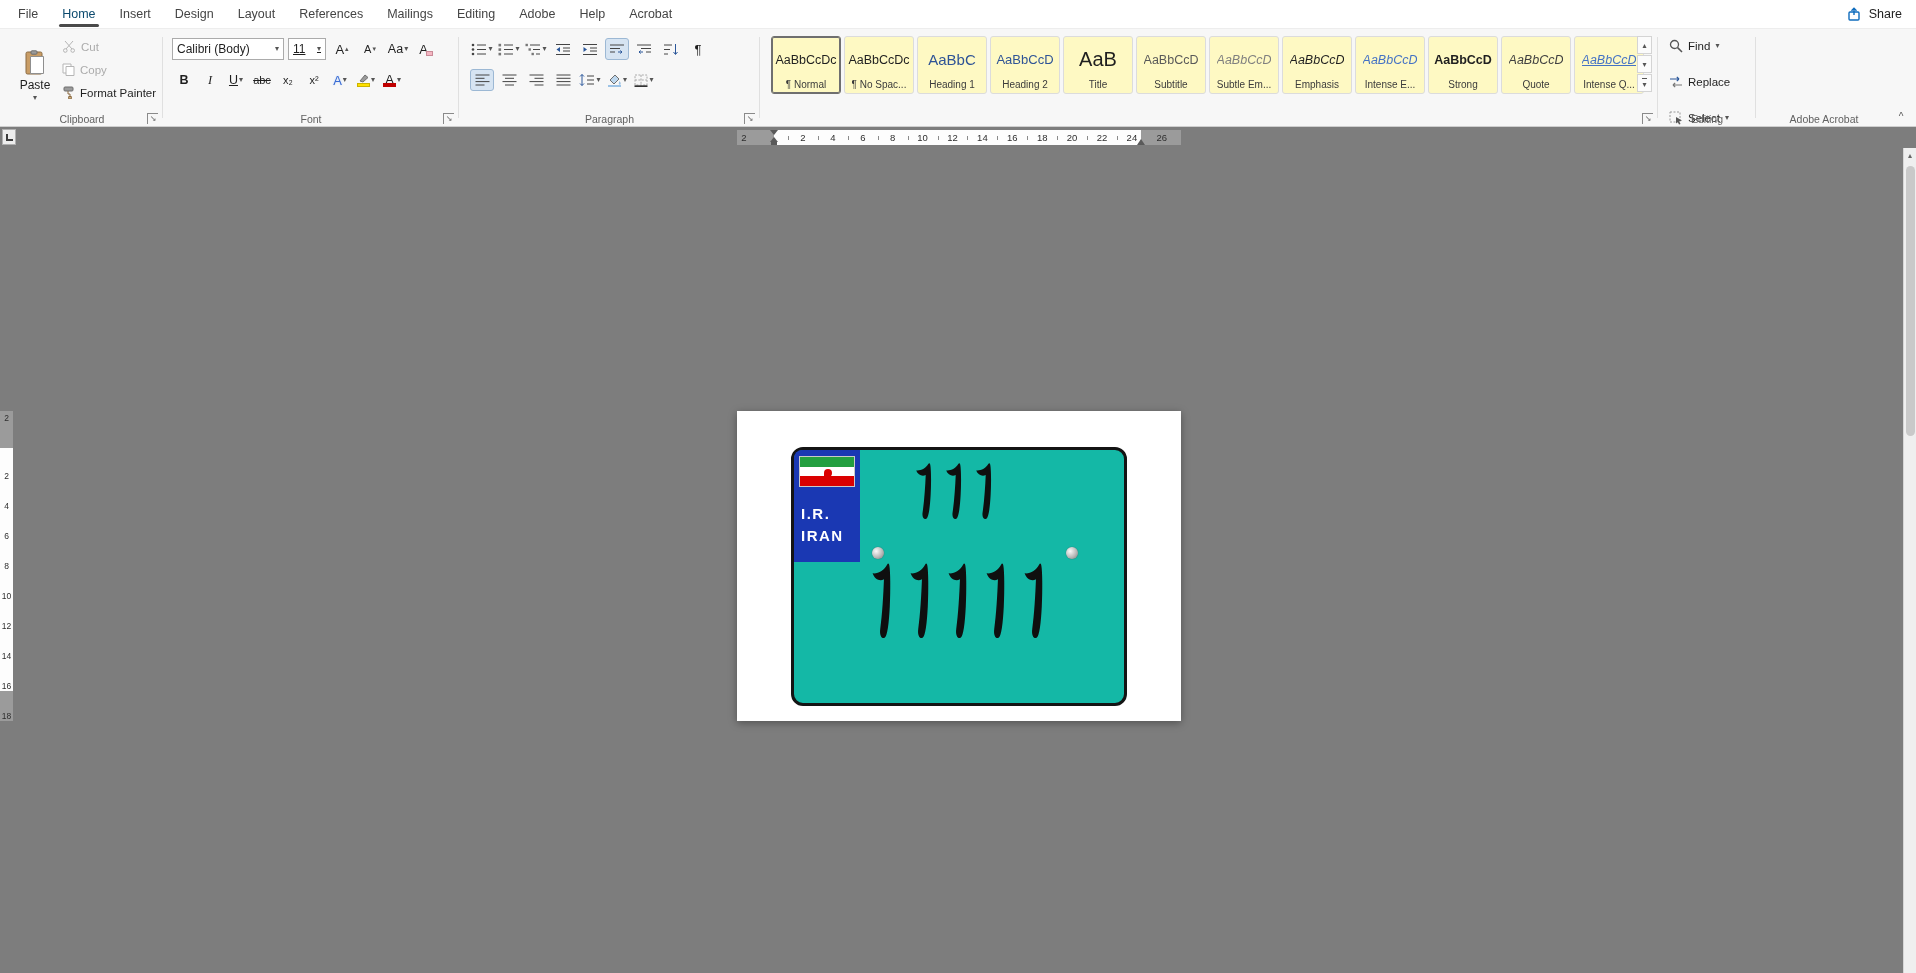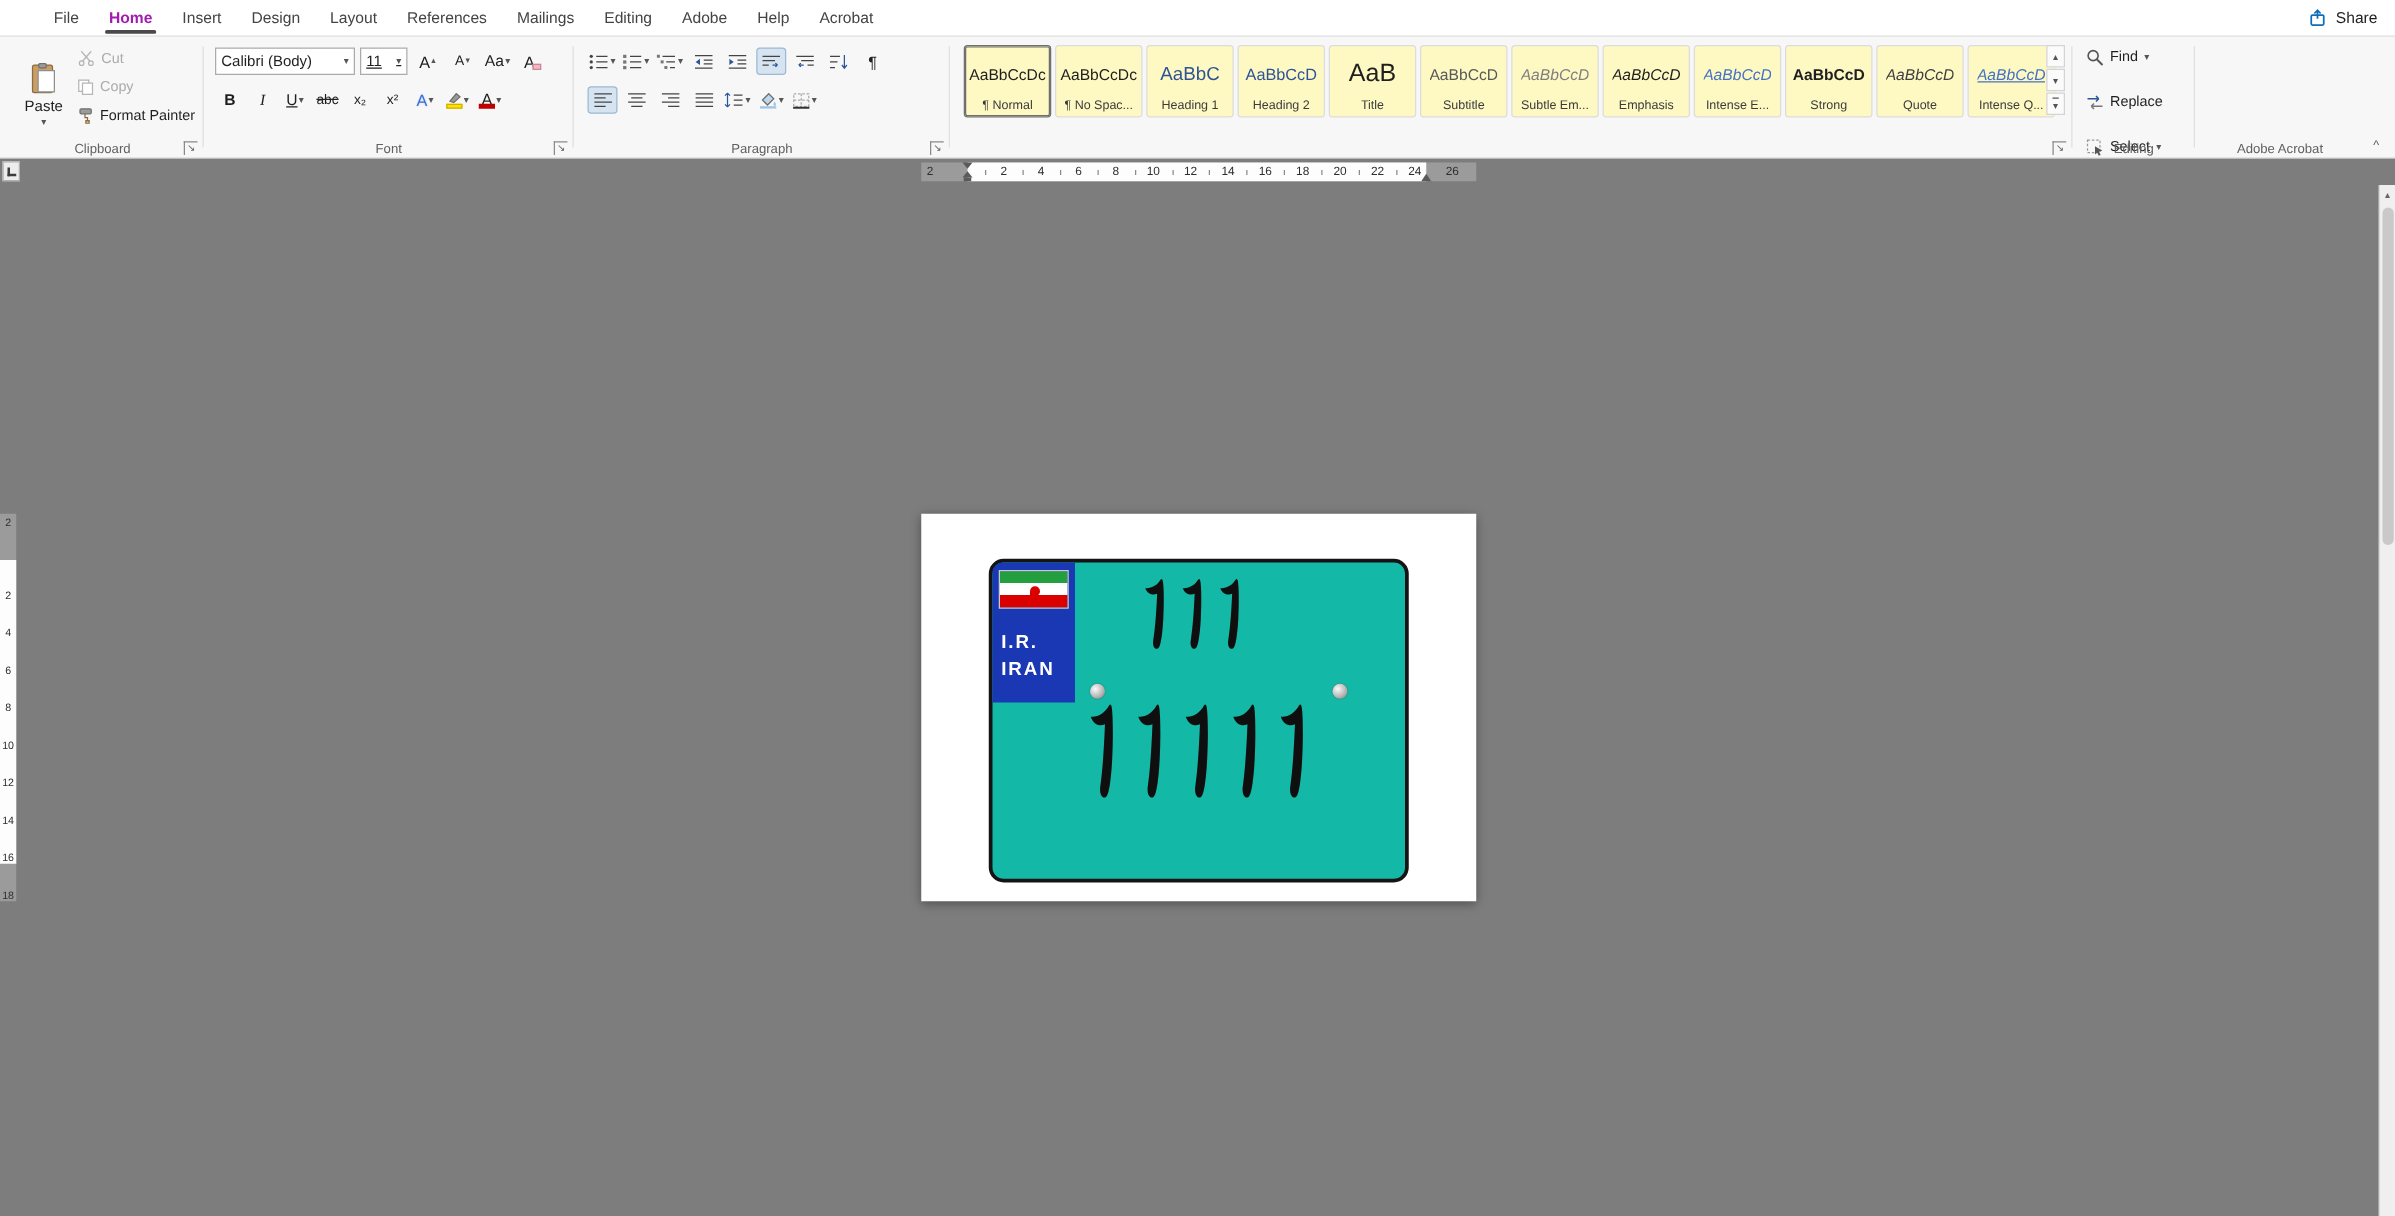--- a/index.html
+++ b/index.html
@@ -2,24 +2,24 @@
 <html><head>
 <meta charset="utf-8">
 <style>
   html,body{margin:0;padding:0;background:#7d7d7d;}
   *{box-sizing:border-box;}
   .app{position:relative;width:1916px;height:973px;overflow:hidden;
        font-family:"Liberation Sans",sans-serif;color:#1f1f1f;background:#7d7d7d;}
 
   
   .tabbar{position:absolute;left:0;top:0;width:100%;height:29px;background:#ffffff;
-          display:flex;align-items:center;justify-content:space-between;border-bottom:1px solid #ededed;padding-left:25px;}
+          display:flex;align-items:center;justify-content:space-between;border-bottom:1px solid #ededed;}
   .tabs{display:flex;height:100%;align-items:stretch;margin-left:6px;}
   .tab{position:relative;display:flex;align-items:center;padding:0 12px;font-size:12.5px;color:#444;cursor:pointer;}
-  .tab.active{color:#a21caf;font-weight:bold;}
+  .tab.active{color:#0c4a6e;font-weight:normal;}
   .tab.active::after{content:"";position:absolute;left:9px;right:9px;bottom:1px;height:3px;border-radius:2px;background:#4a4a4a;}
   .share{display:flex;align-items:center;gap:6px;margin-right:14px;font-size:12.5px;cursor:pointer;}
 
   
   .ribbon{position:absolute;left:0;top:29px;width:100%;height:98px;background:#f7f7f7;border-bottom:1px solid #cfcfcf;}
   .gsep{position:absolute;top:8px;bottom:8px;width:1px;background:#e0e0e0;}
   .grp{position:absolute;top:0;height:98px;}
   .glabel{position:absolute;bottom:2px;left:0;right:0;text-align:center;font-size:10.5px;color:#616161;}
   .launcher{position:absolute;bottom:3px;width:11px;height:11px;border-left:1px solid #8a8a8a;border-top:1px solid #8a8a8a;
             font-size:8px;line-height:10px;text-align:center;color:#666;cursor:pointer;}

